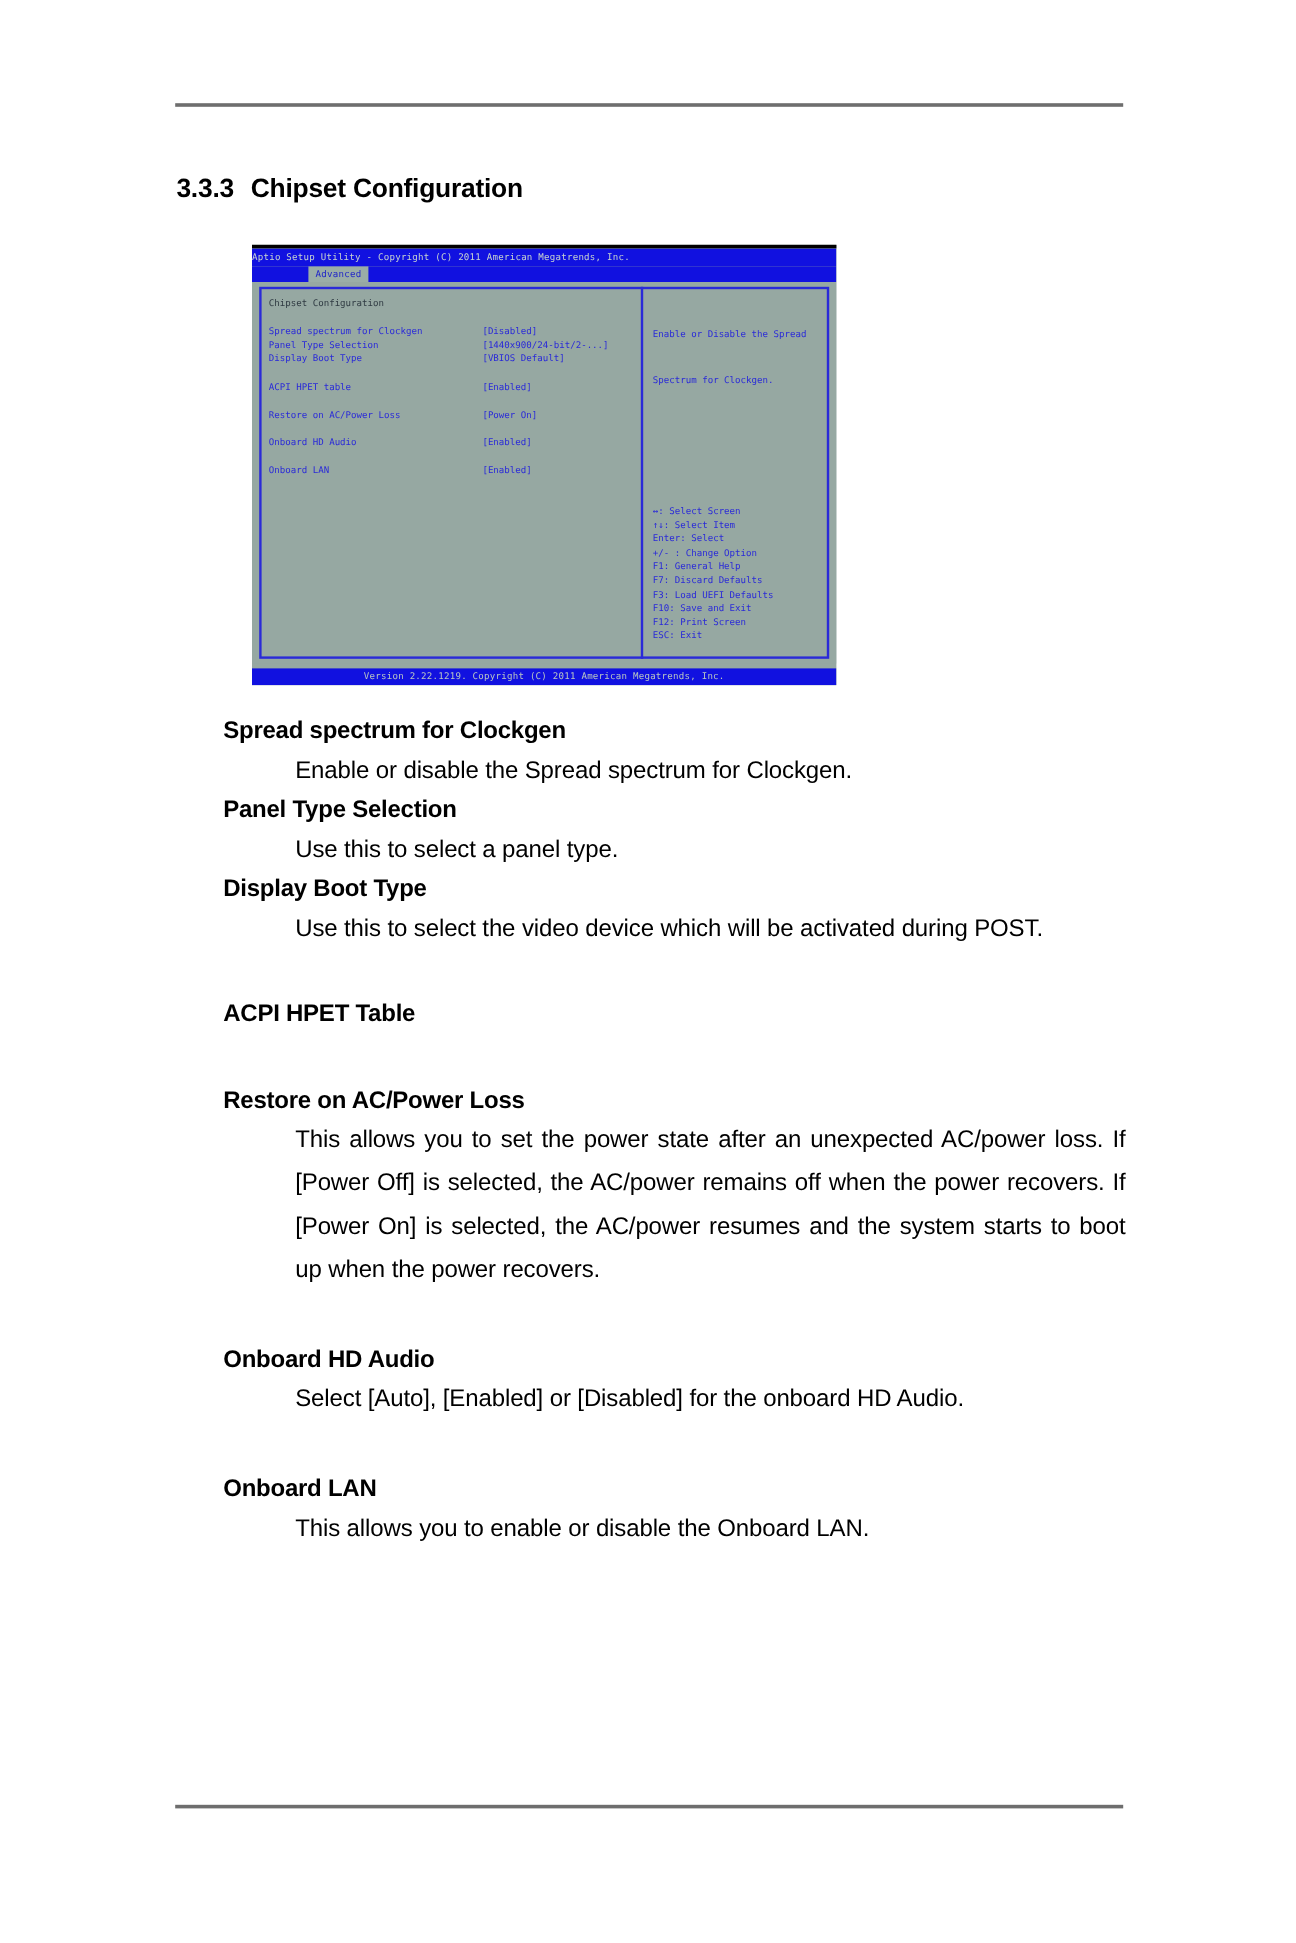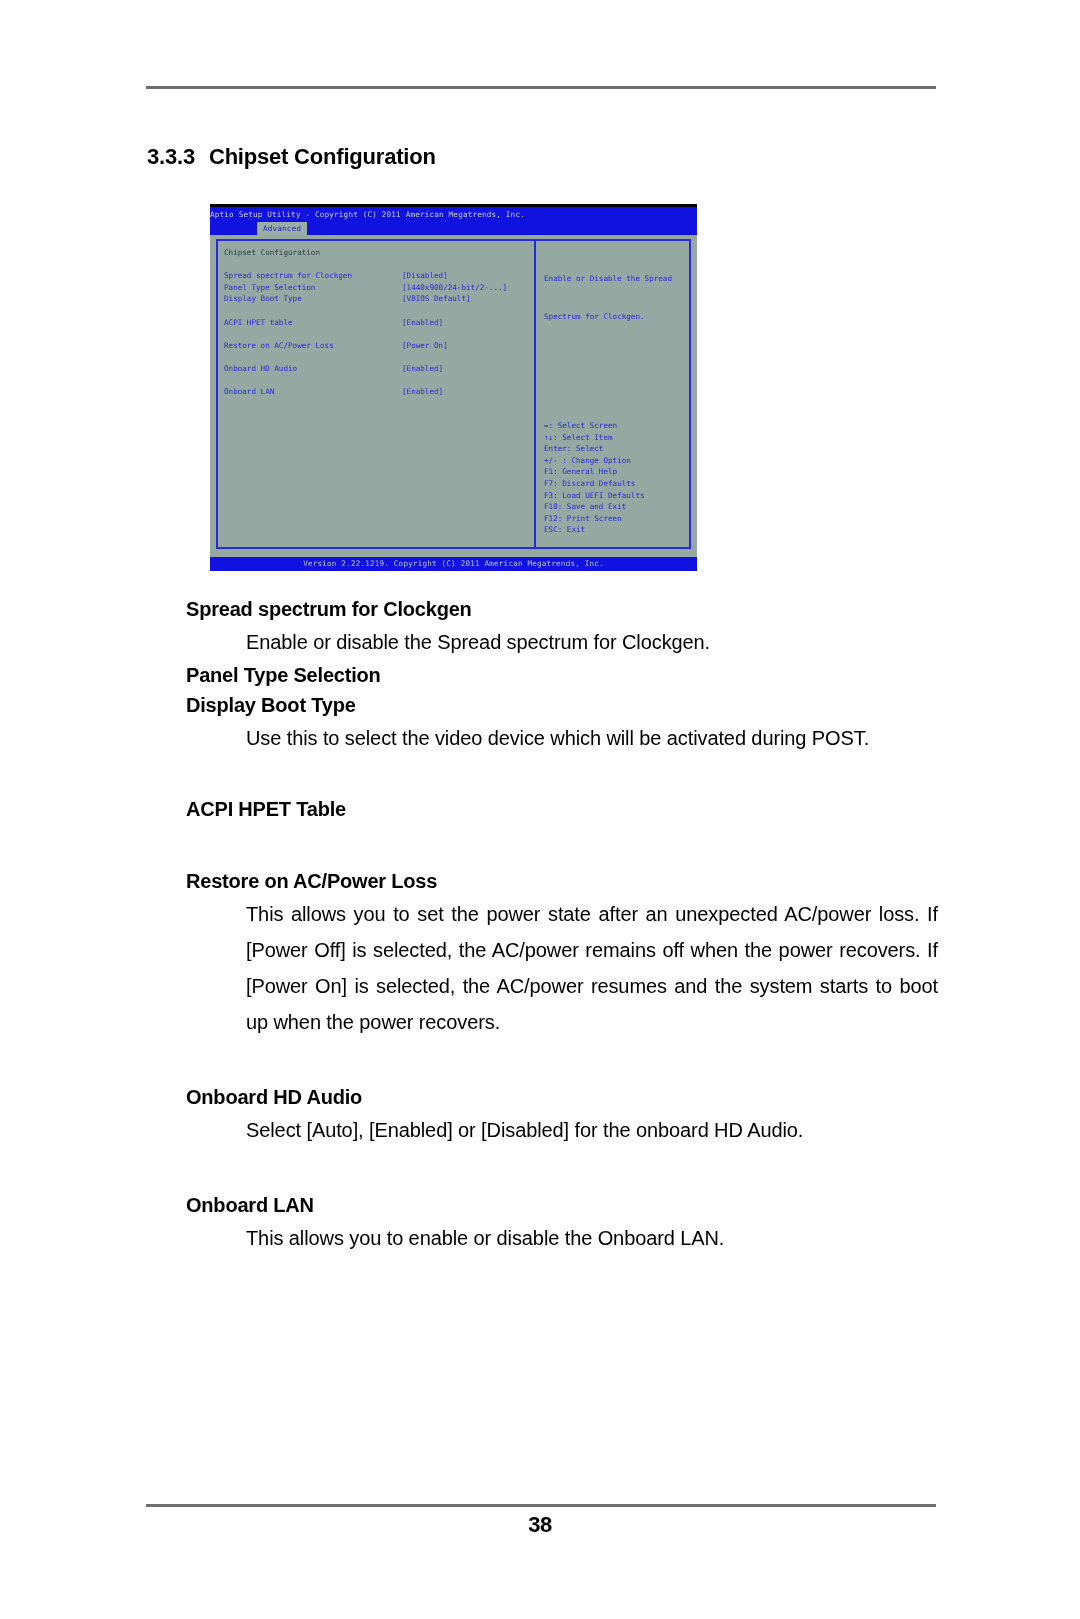--- a/index.html
+++ b/index.html
@@ -288,20 +288,21 @@
 
   <div class="prose">
 
     <div class="entry">
       <p class="term">Spread spectrum for Clockgen</p>
       <p class="desc nojustify">Enable or disable the Spread spectrum for Clockgen.</p>
     </div>
 
     <div class="entry">
       <p class="term">Panel Type Selection</p>
+      <p class="desc nojustify">Use this to select a panel type.</p>
     </div>
 
     <div class="entry">
       <p class="term">Display Boot Type</p>
       <p class="desc">Use this to select the video device which will be activated during POST.</p>
     </div>
 
     <div class="sp-md"></div>
 
     <div class="entry">
@@ -324,15 +325,14 @@
 
     <div class="sp-lg"></div>
 
     <div class="entry">
       <p class="term">Onboard LAN</p>
       <p class="desc nojustify">This allows you to enable or disable the Onboard LAN.</p>
     </div>
   </div>
 
   <div class="rule bottom"></div>
-  <div class="page-number">38</div>
 
 </div>
 
 </body></html>

